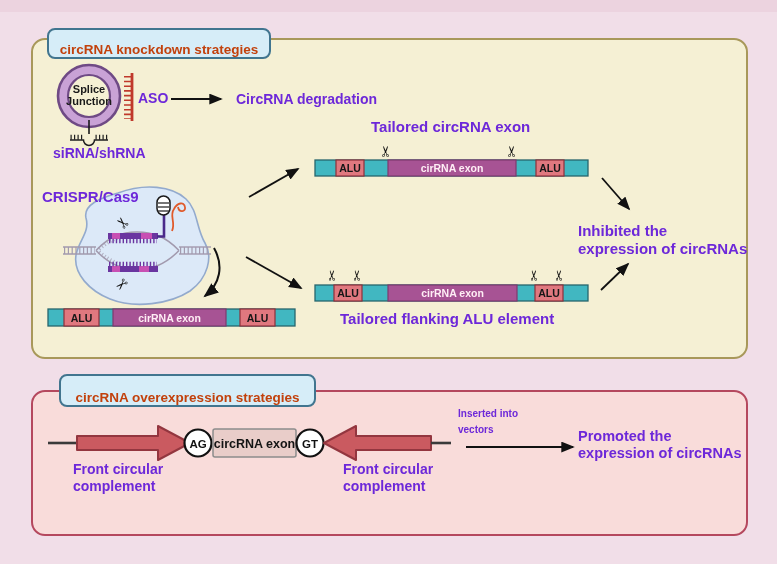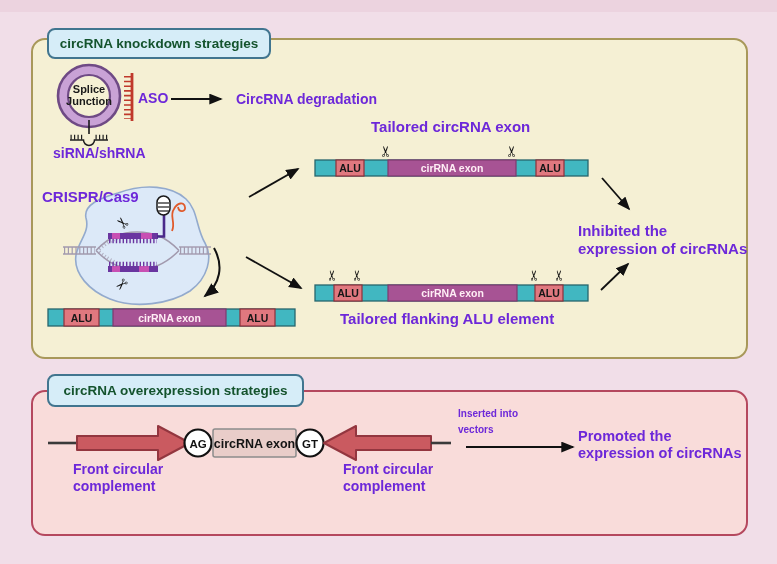--- a/index.html
+++ b/index.html
@@ -7,25 +7,25 @@
     position:relative;width:777px;height:564px;overflow:hidden;
     background:#f1dee8;
     font-family:"Liberation Sans",sans-serif;
   }
   .top-strip{position:absolute;left:0;top:0;width:777px;height:12px;background:#ecd3df;}
   .panel{position:absolute;border-radius:14px;}
   .panel-knockdown{left:31px;top:38px;width:713px;height:317px;background:#f5f0d4;border:2px solid #a8985a;}
   .panel-over{left:31px;top:390px;width:713px;height:142px;background:#f9dcda;border:2px solid #b5485e;}
   .chip{
     position:absolute;background:#d6edf8;border:2px solid #41758f;border-radius:8px;
-    display:flex;align-items:center;justify-content:center;
-    font-weight:bold;font-size:13.5px;color:#14532d;
+    display:flex;align-items:flex-end;justify-content:center;
+    font-weight:bold;font-size:13.5px;color:#c2410c;
   }
   .chip-knockdown{left:47px;top:28px;width:220px;height:27px;}
-  .chip-over{left:47px;top:374px;width:253px;height:29px;}
+  .chip-over{left:59px;top:374px;width:253px;height:29px;}
   .lbl{position:absolute;font-weight:bold;color:#6d28d9;white-space:nowrap;}
   .lbl.center{text-align:left;white-space:normal;}
   svg.art{position:absolute;left:0;top:0;}
   svg text{font-family:"Liberation Sans",sans-serif;font-weight:bold;}
   svg text.scissor{font-family:"DejaVu Sans",sans-serif;font-weight:normal;}
 </style>
 </head>
 <body>
 
 <div class="stage">

